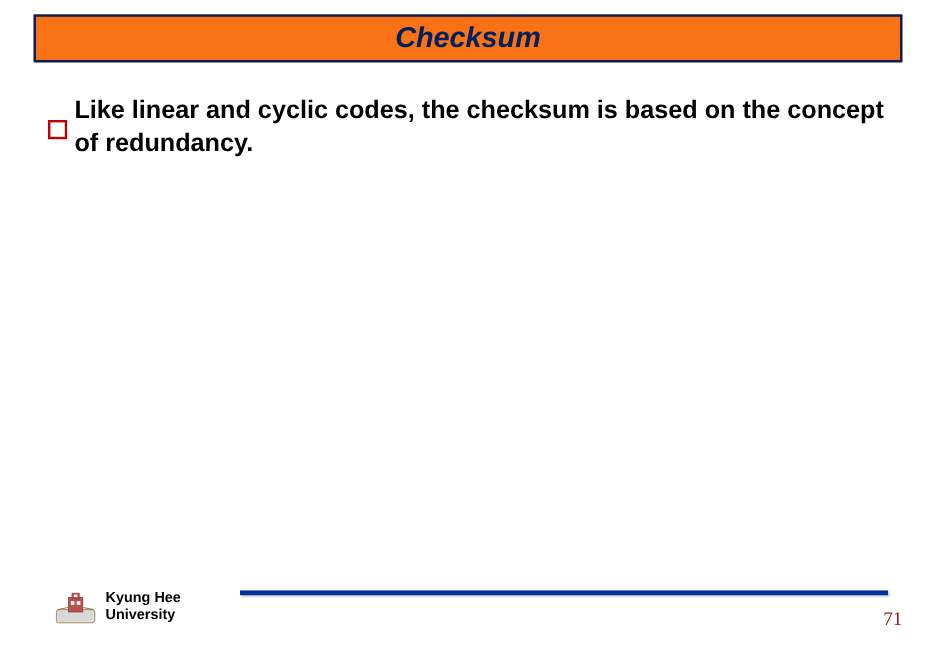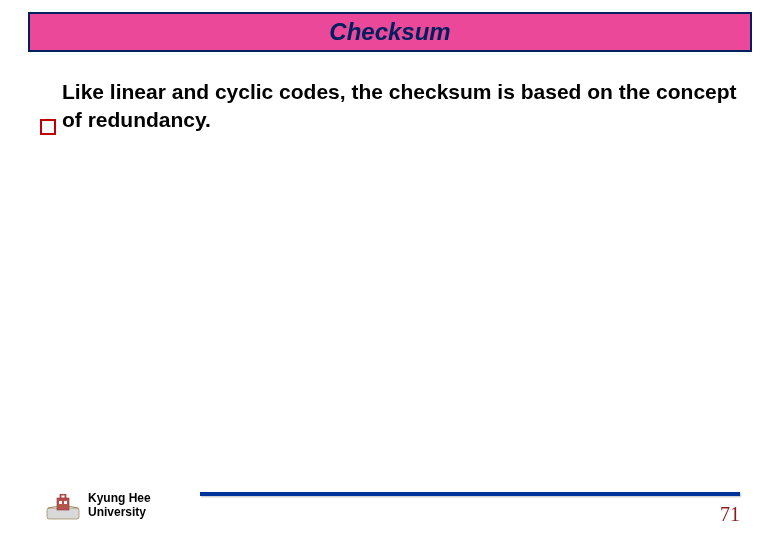--- a/index.html
+++ b/index.html
@@ -6,37 +6,37 @@
   body {
     width: 780px;
     height: 540px;
     background: #ffffff;
     font-family: Arial, Helvetica, sans-serif;
     position: relative;
     overflow: hidden;
   }
   .title-bar {
     margin: 12px 28px 0 28px;
-    background: #ec4899;
+    background: #f97316;
     border: 2px solid #002060;
     text-align: center;
     padding: 4px 0;
   }
   .title-bar h1 {
     color: #002060;
     font-size: 24px;
     font-weight: bold;
     font-style: italic;
   }
   .content {
     padding: 26px 40px 0 40px;
   }
   .bullet-item {
     display: flex;
-    align-items: flex-end;
+    align-items: center;
     margin-bottom: 28px;
   }
   .bullet-marker {
     flex: 0 0 auto;
     width: 16px;
     height: 16px;
     border: 2px solid #c00000;
     margin-top: 3px;
     margin-right: 6px;
   }
@@ -75,24 +75,24 @@
   .footer-rule {
     position: absolute;
     left: 200px;
     right: 40px;
     top: 16px;
     border-top: 4px solid #003399;
     box-shadow: 1px 1px 2px rgba(0,0,0,0.25);
   }
   .page-number {
     position: absolute;
-    right: 40px;
+    right: 28px;
     bottom: 0;
     font-family: Georgia, 'Times New Roman', serif;
-    font-size: 20px;
+    font-size: 16px;
     color: #8b1a1a;
   }
 </style>
 </head>
 <body>
 
 <div class="title-bar">
   <h1>Checksum</h1>
 </div>
 

